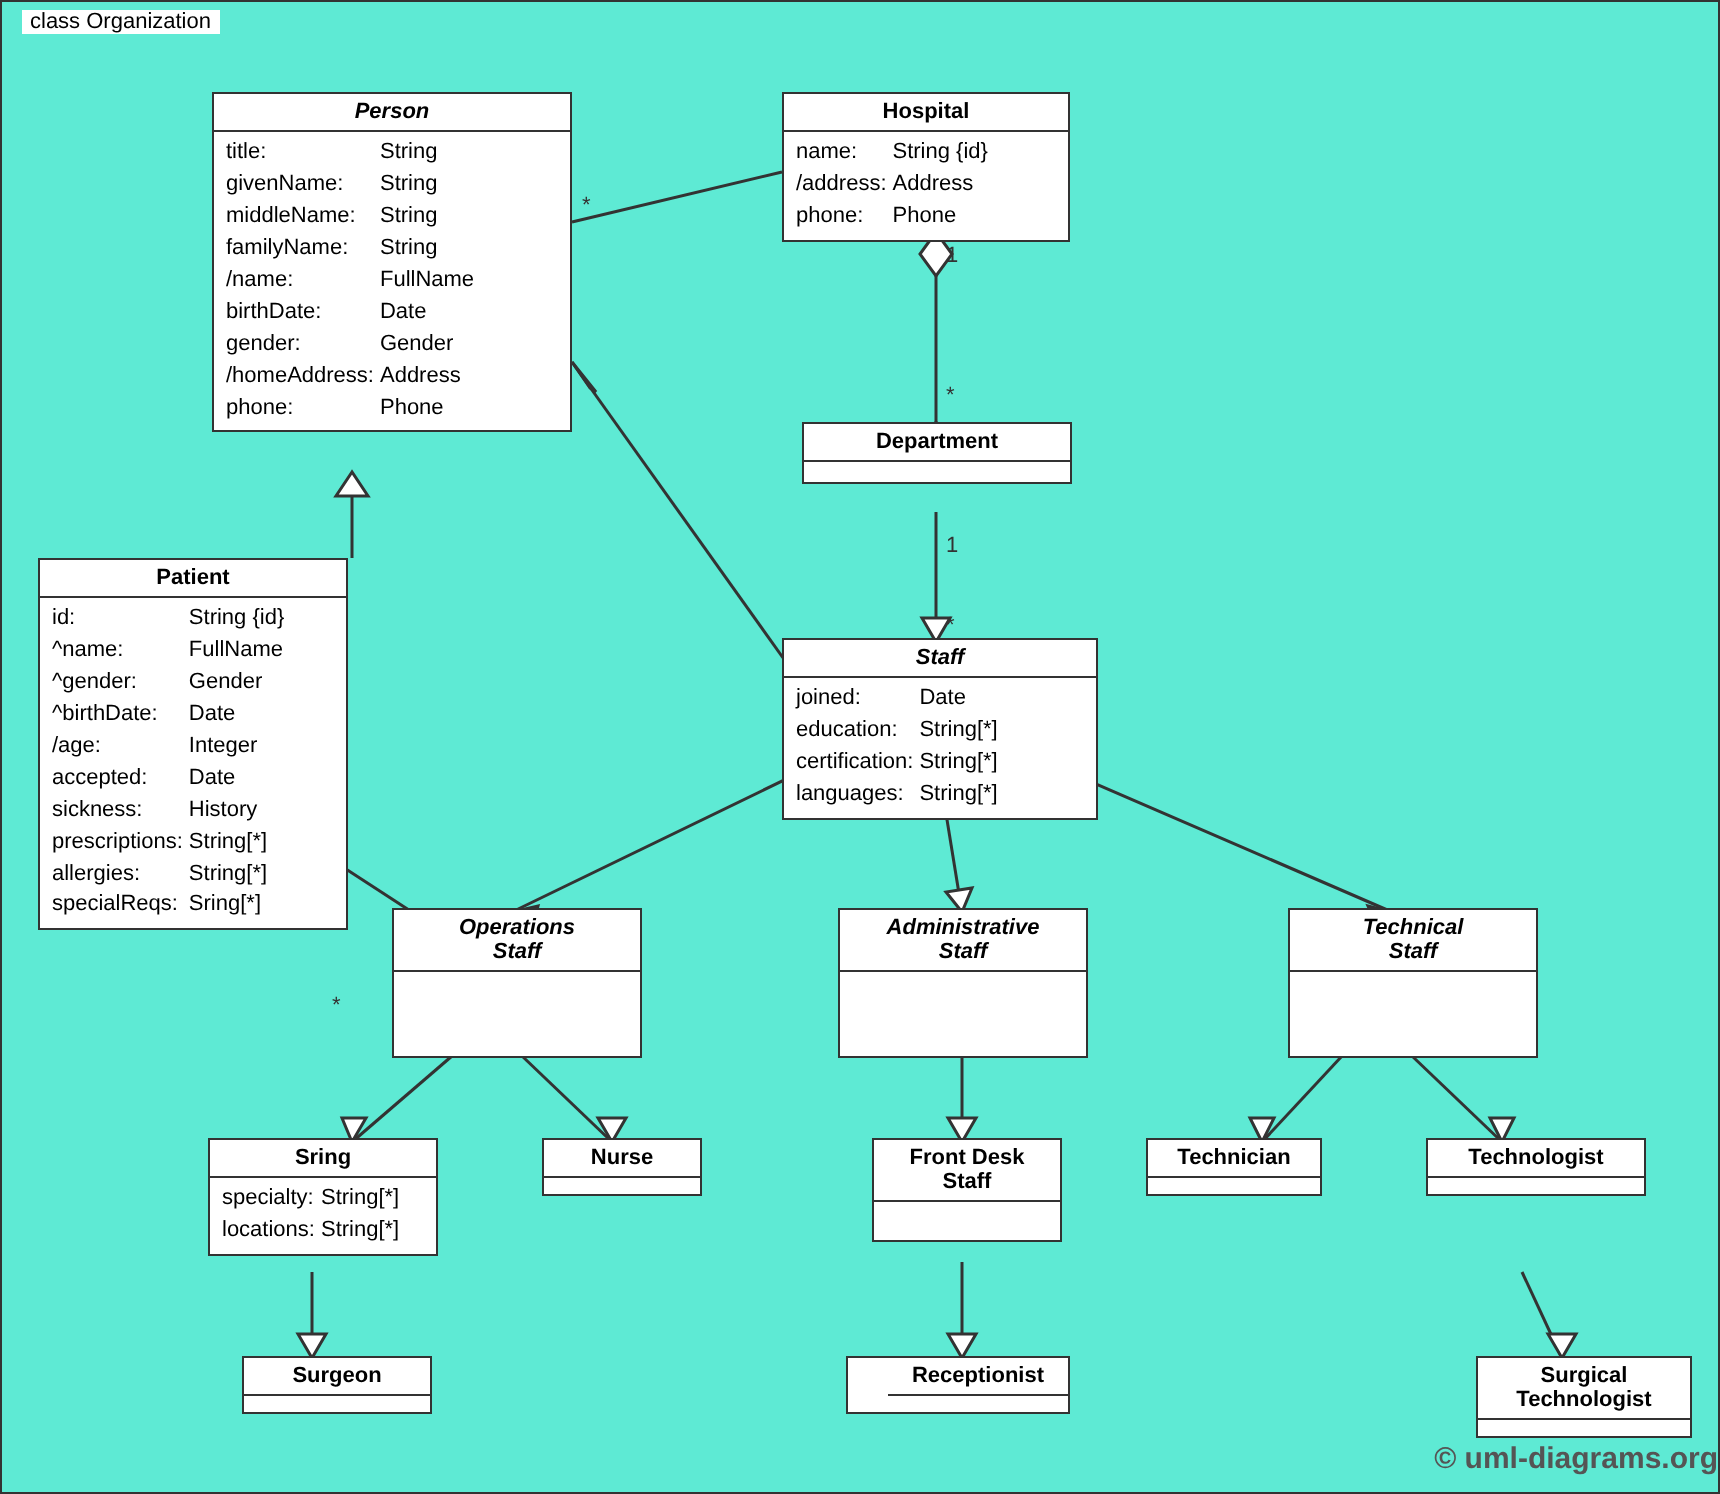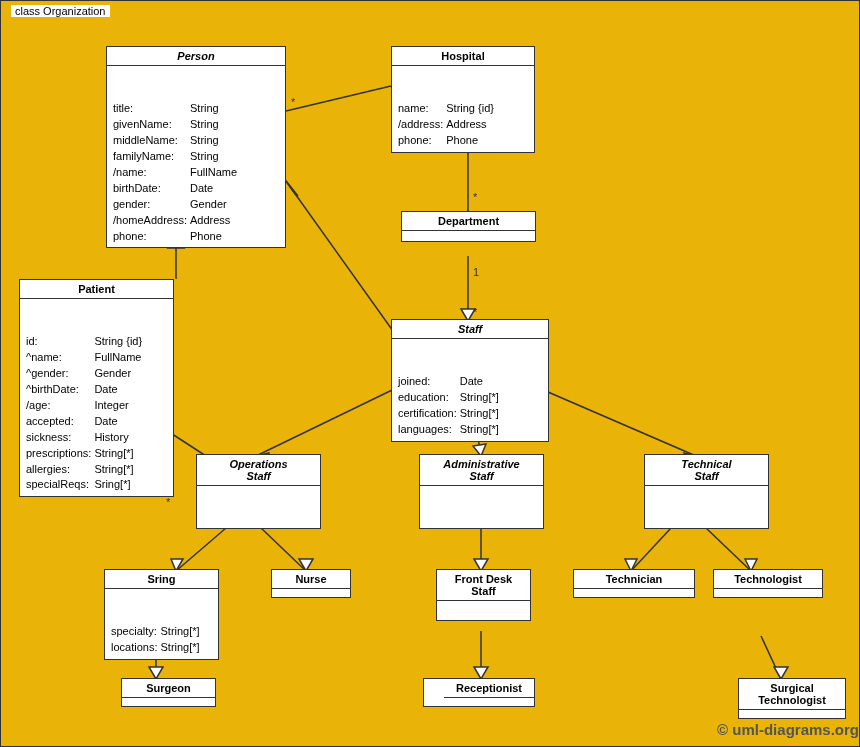--- a/index.html
+++ b/index.html
@@ -9,21 +9,21 @@
       background: #fff;
       width: 860px;
       height: 747px;
       overflow: hidden;
       position: relative;
     }
     #diagram-container {
       position: relative;
       width: 860px;
       height: 747px;
-      background: #eab308;
+      background: #5eead4;
       border: 1px solid #333;
     }
     .class-label {
       position: absolute;
       top: 4px;
       left: 10px;
       font-size: 11px;
       background: #fff;
       padding: 0 4px;
     }
@@ -42,21 +42,20 @@
     }
     .uml-class-header.normal {
       font-style: normal;
     }
     .uml-class-body {
       padding: 3px 6px;
       line-height: 1.45;
     }
     .uml-class-body table {
       border-collapse: collapse;
-      margin-top: 32px;
     }
     .uml-class-body td {
       padding: 0 3px 0 0;
       vertical-align: top;
     }
     
     #svg-overlay {
       position: absolute;
       top: 0; left: 0;
       width: 860px;
@@ -340,21 +339,21 @@
   <div class="uml-class" style="left:270px; top:568px; width:80px;">
     <div class="uml-class-header normal">Nurse</div>
     <div class="uml-class-body" style="height:8px;"></div>
   </div>
 
   <div class="uml-class" style="left:435px; top:568px; width:95px; min-height:52px;">
     <div class="uml-class-header normal">Front Desk<br>Staff</div>
     <div class="uml-class-body" style="height:8px;"></div>
   </div>
 
-  <div class="uml-class" style="left:572px; top:568px; width:122px;">
+  <div class="uml-class" style="left:572px; top:568px; width:88px;">
     <div class="uml-class-header normal">Technician</div>
     <div class="uml-class-body" style="height:8px;"></div>
   </div>
 
   <div class="uml-class" style="left:712px; top:568px; width:110px;">
     <div class="uml-class-header normal">Technologist</div>
     <div class="uml-class-body" style="height:8px;"></div>
   </div>
 
   <div class="uml-class" style="left:120px; top:677px; width:95px;">

